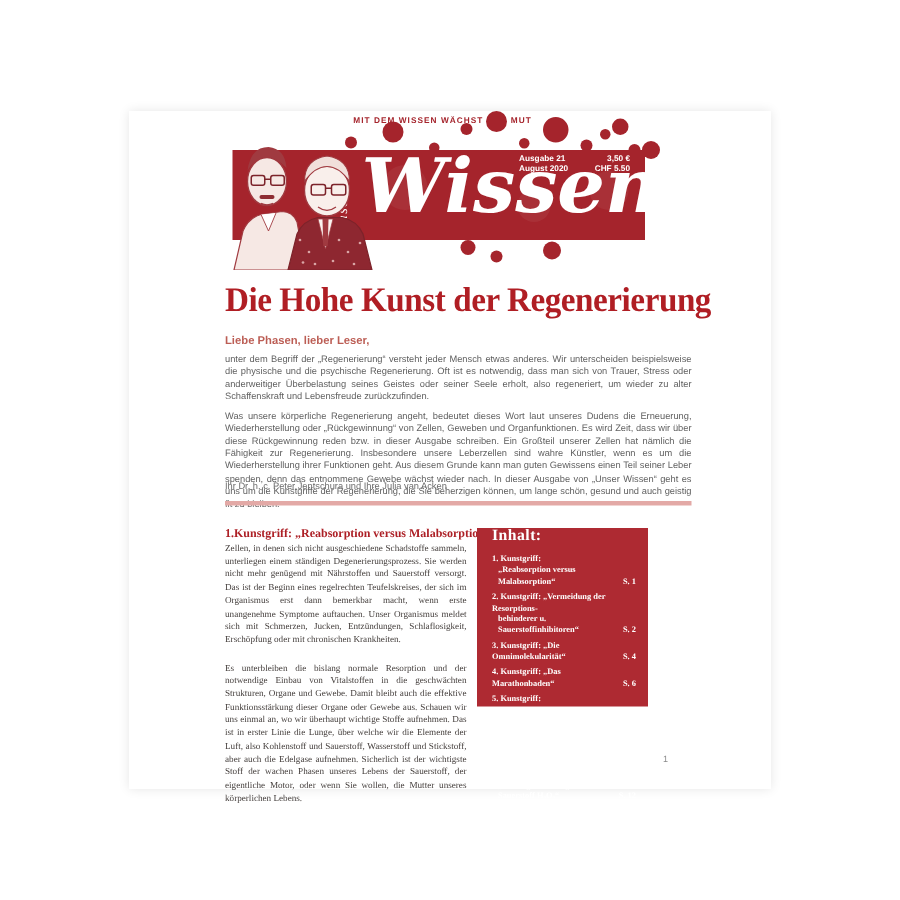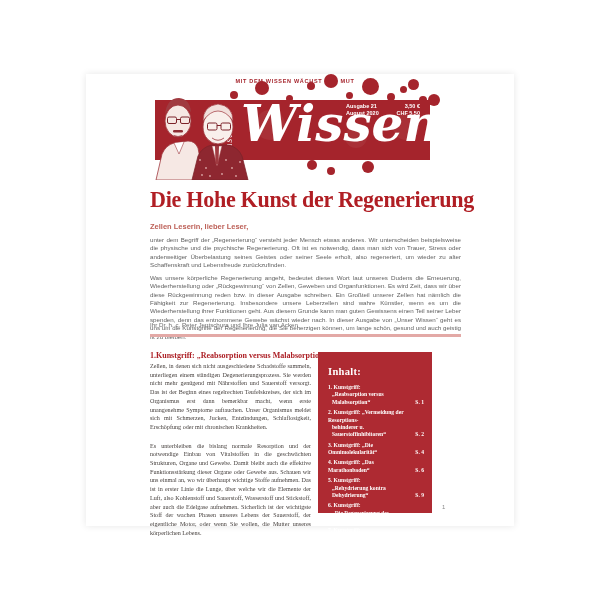--- a/index.html
+++ b/index.html
@@ -33,22 +33,22 @@
   .bodycopy p{margin:0 0 4px 0;font-size:6.2px;line-height:1.36;text-align:justify;color:#5f5f5f;}
   .closing{position:absolute;left:150px;top:321px;font-size:6.2px;color:#6b6b6b;}
   .rule{position:absolute;left:150px;top:334px;width:311px;height:2.5px;background:#e3a9a6;}
   
   .sec-heading{position:absolute;left:150px;top:351px;width:200px;color:#ad2026;
     font-family:"Liberation Serif", serif;font-weight:bold;font-size:8px;white-space:nowrap;}
   .leftcol{position:absolute;left:150px;top:362px;width:161px;}
   .leftcol p{margin:0 0 10px 0;font-family:"Liberation Serif", serif;font-size:6.1px;
     line-height:1.43;text-align:justify;color:#46403e;}
   
-  .inhalt{position:absolute;left:318px;top:352px;width:114px;height:161px;background:#ae2a32;
-    box-sizing:border-box;padding:14px 8px 8px 10px;color:#fff;}
+  .inhalt{position:absolute;left:318px;top:352px;width:114px;height:119px;background:#ae2a32;
+    box-sizing:border-box;padding:0 8px 8px 10px;color:#fff;}
   .inhalt-title{font-family:"Liberation Serif", serif;font-weight:bold;font-size:10.5px;
     letter-spacing:0.3px;margin-bottom:7px;}
   .entry{position:relative;margin-bottom:3px;padding-right:15px;
     font-family:"Liberation Serif", serif;font-weight:bold;font-size:5.6px;line-height:1.32;}
   .entry-line.cont{padding-left:4px;}
   .entry-page{position:absolute;right:0;bottom:0;font-family:"Liberation Serif", serif;
     font-weight:bold;font-size:5.6px;}
   .pagenum{position:absolute;left:442px;top:504px;font-size:6px;color:#8a8a8a;}
 </style>
 </head>
@@ -120,21 +120,21 @@
     <polygon points="63,56 67,56 66.5,74 63.5,74" fill="#a03a40"></polygon>
     <ellipse cx="66" cy="37" rx="15" ry="17" fill="#f9efeb" stroke="#a03a40" stroke-width="0.9"></ellipse>
     <path d="M51,31 Q51,16 66,14 Q81,16 81,31 Q74,21 66,21 Q58,21 51,31 Z" fill="#f1dfdb" stroke="#a03a40" stroke-width="0.7"></path>
     <rect x="55.5" y="33" width="9.5" height="7" rx="1.5" fill="none" stroke="#7c232a" stroke-width="1"></rect>
     <rect x="69" y="33" width="9.5" height="7" rx="1.5" fill="none" stroke="#7c232a" stroke-width="1"></rect>
     <line x1="65" y1="35.5" x2="69" y2="35.5" stroke="#7c232a" stroke-width="1"></line>
     <path d="M60,48 Q66,52.5 72,48" fill="none" stroke="#a03a40" stroke-width="0.8"></path>
   </svg>
 
   <div class="headline">Die Hohe Kunst der Regenerierung</div>
-  <div class="salutation">Zellen Leserin, lieber Leser,</div>
+  <div class="salutation">Liebe Phasen, lieber Leser,</div>
 
   <div class="bodycopy">
     <p>unter dem Begriff der „Regenerierung“ versteht jeder Mensch etwas anderes. Wir unterscheiden beispielsweise die physische und die psychische Regenerierung. Oft ist es notwendig, dass man sich von Trauer, Stress oder anderweitiger Überbelastung seines Geistes oder seiner Seele erholt, also regeneriert, um wieder zu alter Schaffenskraft und Lebensfreude zurückzufinden.</p>
     <p>Was unsere körperliche Regenerierung angeht, bedeutet dieses Wort laut unseres Dudens die Erneuerung, Wiederherstellung oder „Rückgewinnung“ von Zellen, Geweben und Organfunktionen. Es wird Zeit, dass wir über diese Rückgewinnung reden bzw. in dieser Ausgabe schreiben. Ein Großteil unserer Zellen hat nämlich die Fähigkeit zur Regenerierung. Insbesondere unsere Leberzellen sind wahre Künstler, wenn es um die Wiederherstellung ihrer Funktionen geht. Aus diesem Grunde kann man guten Gewissens einen Teil seiner Leber spenden, denn das entnommene Gewebe wächst wieder nach. In dieser Ausgabe von „Unser Wissen“ geht es uns um die Kunstgriffe der Regenerierung, die Sie beherzigen können, um lange schön, gesund und auch geistig fit zu bleiben.</p>
   </div>
   <div class="closing">Ihr Dr. h. c. Peter Jentschura und Ihre Julia van Acken</div>
 
   <div class="rule"></div>
 
   <div class="sec-heading">1.Kunstgriff: „Reabsorption versus Malabsorption“</div>

